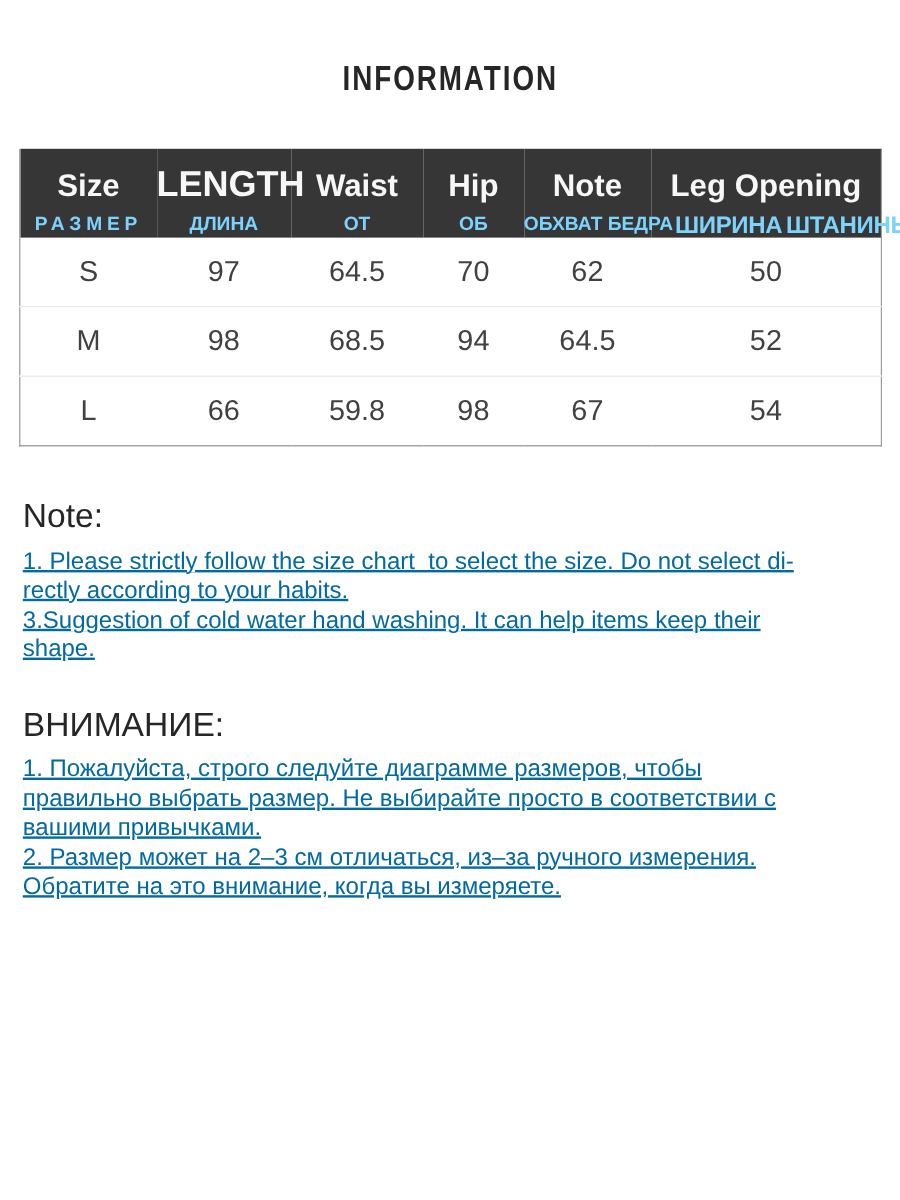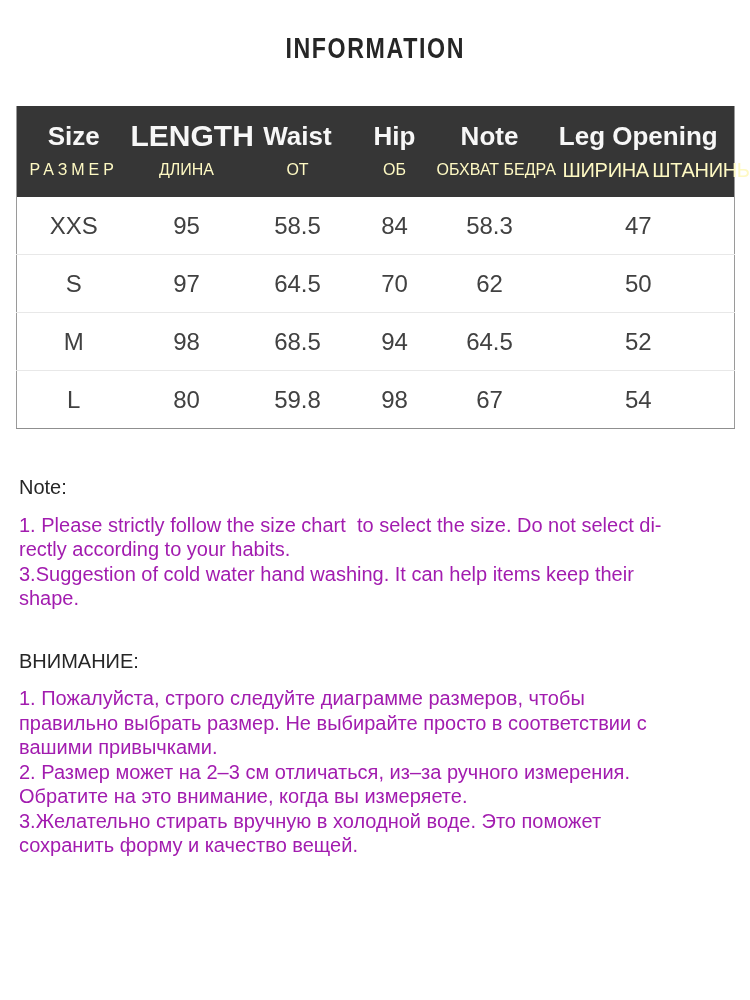--- a/index.html
+++ b/index.html
@@ -11,21 +11,21 @@
   .page {
     position: relative;
     width: 750px;
     height: 1000px;
     background: #ffffff;
     overflow: hidden;
   }
   
   .page-title {
     margin: 0;
-    padding-top: 32px;
+    padding-top: 50px;
     height: 32px;
     text-align: center;
     font-size: 29px;
     font-weight: 700;
     color: #262626;
     line-height: 32px;
   }
   .page-title .squeeze {
     display: inline-block;
     letter-spacing: 2px;
@@ -37,69 +37,70 @@
     margin: 42px 0 0 16px;
     width: 718px;
     border-collapse: collapse;
     table-layout: fixed;
     border-left: 1px solid #9a9a9a;
     border-right: 1px solid #9a9a9a;
     border-bottom: 1px solid #8f8f8f;
   }
   thead th {
     background: #363636;
-    padding: 12px 0 17px 0;
+    padding: 12px 0 0 0;
     vertical-align: top;
     font-weight: normal;
   }
   .hdr-en {
     display: block;
     color: #f7f7f7;
     font-size: 26px;
     font-weight: 600;
     line-height: 36px;
     white-space: nowrap;
   }
   .col-length .hdr-en { font-size: 30px; font-weight: 700; }
   .hdr-ru {
     display: block;
     margin-top: 6px;
-    color: #fef9c3;
+    color: #7dd3fc;
     font-size: 16px;
-    font-weight: 400;
+    font-weight: 700;
     line-height: 20px;
     white-space: nowrap;
   }
   .col-size .hdr-ru { letter-spacing: 4px; }
   .col-leg .hdr-ru { font-size: 20px; letter-spacing: -0.3px; word-spacing: -2px; margin-left: 20px; }
   tbody td {
     height: 55px;
     text-align: center;
     vertical-align: middle;
     font-size: 24px;
     color: #414141;
     border-bottom: 1px solid #e8e8e8;
   }
   tbody tr:last-child td { border-bottom: none; }
   
   .notes-block { margin: 46px 0 0 19px; }
   .attention-block { margin: 38px 0 0 19px; }
   .text-heading {
     margin: 0 0 13px 0;
-    font-size: 20px;
+    font-size: 28px;
     font-weight: 400;
     color: #262626;
     line-height: 24.5px;
   }
   .text-item {
     margin: 0;
     font-size: 20px;
-    color: #a21caf;
+    color: #0369a1;
     line-height: 24.5px;
     white-space: pre;
+    text-decoration: underline;
   }
 </style>
 </head>
 <body>
 
 <div class="page">
 
   <h1 class="page-title"><span class="squeeze">INFORMATION</span></h1>
 
   <table class="size-table">
@@ -134,46 +135,38 @@
           <span class="hdr-ru">ОБХВАТ БЕДРА</span>
         </th>
         <th class="col-leg">
           <span class="hdr-en">Leg Opening</span>
           <span class="hdr-ru">ШИРИНА ШТАНИНЫ ВНИЗУ</span>
         </th>
       </tr>
     </thead>
     <tbody>
       <tr>
-        <td>XXS</td>
-        <td>95</td>
-        <td>58.5</td>
-        <td>84</td>
-        <td>58.3</td>
-        <td>47</td>
-      </tr>
-      <tr>
         <td>S</td>
         <td>97</td>
         <td>64.5</td>
         <td>70</td>
         <td>62</td>
         <td>50</td>
       </tr>
       <tr>
         <td>M</td>
         <td>98</td>
         <td>68.5</td>
         <td>94</td>
         <td>64.5</td>
         <td>52</td>
       </tr>
       <tr>
         <td>L</td>
-        <td>80</td>
+        <td>66</td>
         <td>59.8</td>
         <td>98</td>
         <td>67</td>
         <td>54</td>
       </tr>
     </tbody>
   </table>
 
   <div class="notes-block">
     <p class="text-heading">Note:</p>
@@ -183,17 +176,15 @@
 shape.</p>
   </div>
 
   <div class="attention-block">
     <p class="text-heading">ВНИМАНИЕ:</p>
     <p class="text-item">1. Пожалуйста, строго следуйте диаграмме размеров, чтобы
 правильно выбрать размер. Не выбирайте просто в соответствии с
 вашими привычками.</p>
     <p class="text-item">2. Размер может на 2–3 см отличаться, из–за ручного измерения.
 Обратите на это внимание, когда вы измеряете.</p>
-    <p class="text-item">3.Желательно стирать вручную в холодной воде. Это поможет
-сохранить форму и качество вещей.</p>
   </div>
 
 </div>
 
 </body></html>

